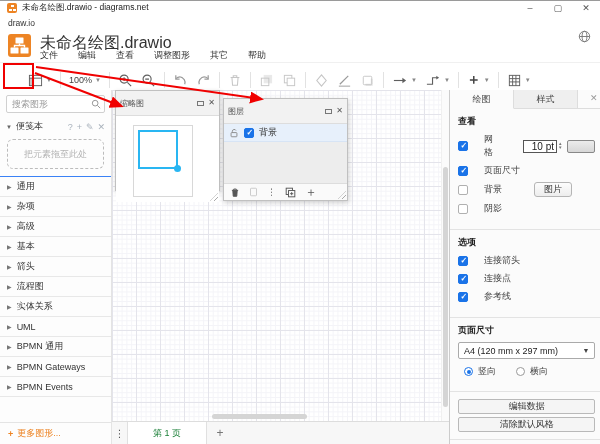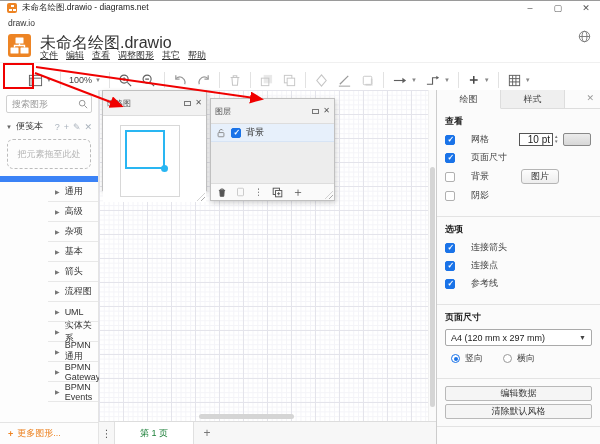--- a/index.html
+++ b/index.html
@@ -17,50 +17,50 @@
   .win-controls { position:absolute; right:0; top:0; height:15px; display:flex; }
   .win-controls span { width:28px; text-align:center; line-height:15px; font-size:9px; color:#555; }
 
   
   .subbar { position:absolute; top:15px; left:0; right:0; height:15px; background:#fff; display:flex; align-items:center; padding-left:8px; font-size:8.5px; color:#333; }
 
   
   .header { position:absolute; top:30px; left:0; right:0; height:32px; background:#fff; }
   .logo { position:absolute; left:8px; top:4px; width:23px; height:23px; background:#ED8424; border-radius:3px; }
   .doc-title { position:absolute; left:40px; top:3px; font-size:16px; color:#333; }
-  .menubar { position:absolute; left:40px; top:19px; display:flex; gap:8px;text-decoration:underline; }
+  .menubar { position:absolute; left:40px; top:19px; display:flex; gap:20px; }
   .menubar span { font-size:9px; color:#333; }
   .globe { position:absolute; right:9px; top:0px; color:#666; }
 
   
   .toolbar { position:absolute; top:62px; left:0; right:0; height:36px; background:#fff; border-top:1px solid #f0f0f0; border-bottom:1px solid #ccc; display:flex; align-items:center; padding-left:24px; }
   .tb { display:flex; align-items:center; height:22px; padding:0 4px; color:#5f5f5f; }
   .tb.dis { color:#c6c6c6; }
   .tb.mid { color:#9a9a9a; }
   .tb svg { display:block; }
   .caret { font-size:6px; color:#888; margin-left:3px; }
   .tbsep { width:1px; height:16px; background:#e2e2e2; margin:0 4px; }
   .zoomlbl { font-size:9px; color:#444; }
 
   
   .main { position:absolute; top:90px; left:0; right:0; bottom:0; display:flex; }
 
   
-  .sidebar { width:99px; background:#fdfdfd; border-right:1px solid #e4e4e4; position:relative; flex:0 0 auto; }
+  .sidebar { width:112px; background:#fdfdfd; border-right:1px solid #e4e4e4; position:relative; flex:0 0 auto; }
   .searchrow { padding:5px 6px 4px 6px; }
   .searchbox { position:relative; }
   .searchbox input { width:100%; height:18px; border:1px solid #d0d0d0; border-radius:2px; padding:0 16px 0 5px; font-size:9px; color:#444; background:#fff; font-family:"Liberation Sans",sans-serif; }
   .searchbox input::placeholder { color:#9b9b9b; }
   .searchbox svg { position:absolute; right:4px; top:4px; }
   .scratchhead { display:flex; align-items:center; padding:3px 6px; }
   .scratchhead .arrow { font-size:6px; color:#666; margin-right:4px; }
   .scratchhead .lbl { flex:1; color:#333; }
   .scratchhead .act { color:#a9b2bc; margin-left:4px; font-size:9px; }
   .droparea { margin:3px 7px 7px 7px; height:30px; border:1px dashed #bcbcbc; border-radius:6px; display:flex; align-items:center; justify-content:center; color:#b3b3b3; }
-  .sections { border-top:6px solid #3b82f6;padding-left:48px; }
+  .sections { border-top:1px solid #3b82f6; }
   .secrow { height:20px; display:flex; align-items:center; padding-left:7px; border-bottom:1px solid #e8e8e8; color:#333; background:#fdfdfd; }
   .secrow .tri { font-size:6px; color:#777; margin-right:5px; }
   .moreshapes { position:absolute; left:0; right:0; bottom:0; height:22px; border-top:1px solid #e4e4e4; display:flex; align-items:center; padding-left:8px; color:#ED8424; background:#fdfdfd; }
   .moreshapes .plus { font-weight:bold; margin-right:4px; }
 
   
   .canvas-col { position:relative; width:337px; flex:0 0 auto; }
   .gridarea { position:absolute; left:0; top:0; right:0; bottom:23px; background-color:#fff;
     background-image:
       linear-gradient(90deg,#e4e4eb 1px,transparent 1px),
@@ -311,45 +311,45 @@
     <div class="droparea">
       <span>把元素拖至此处</span>
     </div>
     <div class="sections">
       <div class="secrow">
           <span class="tri">▶</span>
           <span>通用</span>
         </div>
       <div class="secrow">
           <span class="tri">▶</span>
+          <span>杂项</span>
+        </div>
+      <div class="secrow">
+          <span class="tri">▶</span>
           <span>高级</span>
         </div>
       <div class="secrow">
           <span class="tri">▶</span>
-          <span>杂项</span>
-        </div>
-      <div class="secrow">
-          <span class="tri">▶</span>
           <span>基本</span>
         </div>
       <div class="secrow">
           <span class="tri">▶</span>
           <span>箭头</span>
         </div>
       <div class="secrow">
           <span class="tri">▶</span>
           <span>流程图</span>
         </div>
       <div class="secrow">
           <span class="tri">▶</span>
+          <span>实体关系</span>
+        </div>
+      <div class="secrow">
+          <span class="tri">▶</span>
           <span>UML</span>
-        </div>
-      <div class="secrow">
-          <span class="tri">▶</span>
-          <span>实体关系</span>
         </div>
       <div class="secrow">
           <span class="tri">▶</span>
           <span>BPMN 通用</span>
         </div>
       <div class="secrow">
           <span class="tri">▶</span>
           <span>BPMN Gateways</span>
         </div>
       <div class="secrow">

